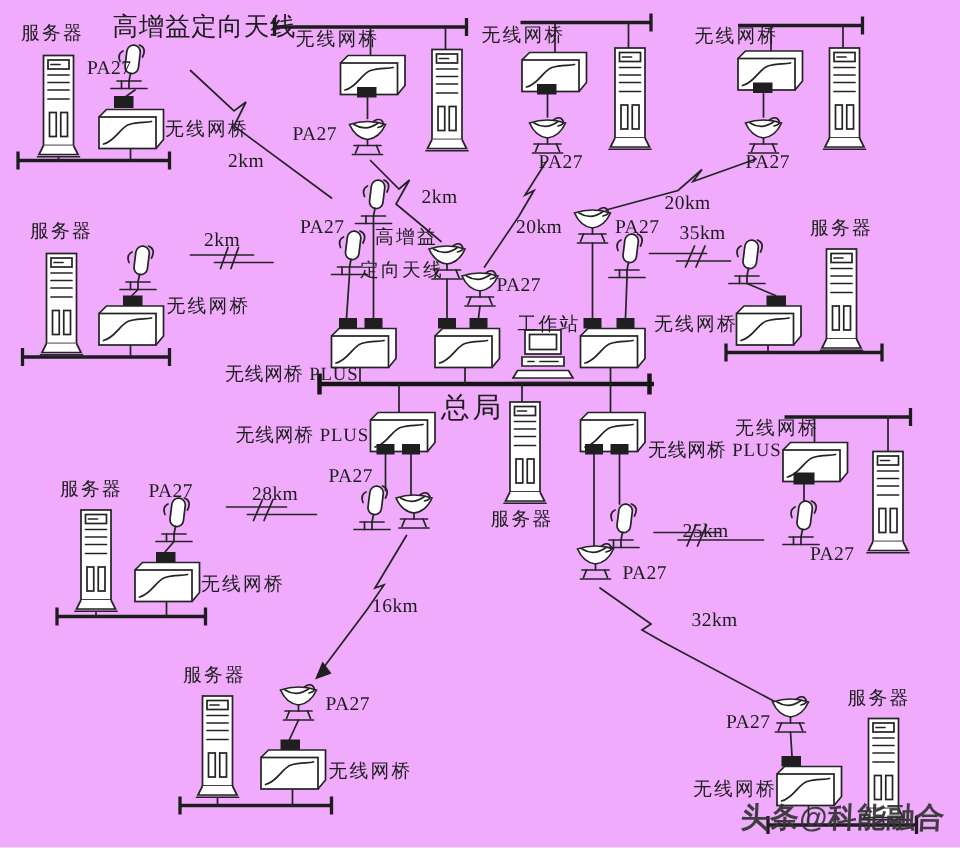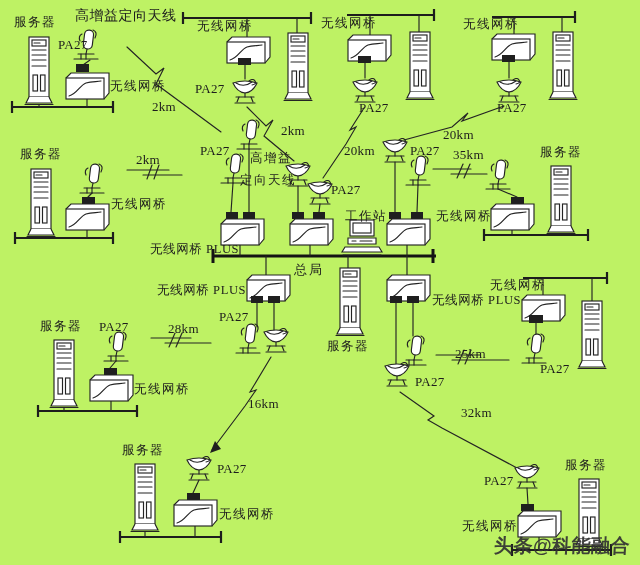--- a/index.html
+++ b/index.html
@@ -1,24 +1,24 @@
 <!DOCTYPE html>
 <html><head>
 <meta charset="utf-8">
 <style>
   html,body{margin:0;padding:0;background:#ffffff;}
-  .stage{position:relative;width:640px;height:565px;background:#bef264;overflow:hidden;
+  .stage{position:relative;width:640px;height:565px;background:#f0abfc;overflow:hidden;
          font-family:"Liberation Serif",serif;}
   .stage svg{position:absolute;left:0;top:0;}
   .lbl{position:absolute;color:#1d1d1d;white-space:nowrap;line-height:1;}
   .zh{font-size:12.5px;letter-spacing:1.5px;}
-  .zh-s{font-size:14px;letter-spacing:0.5px;}
+  .zh-s{font-size:17px;letter-spacing:0.5px;}
   .lt{font-size:13px;letter-spacing:0.3px;}
   .plus{font-size:12.5px;letter-spacing:0.6px;}
-  .hq{font-size:13px;letter-spacing:2px;}
+  .hq{font-size:19px;letter-spacing:2px;}
   .wm{font-size:19px;font-weight:700;color:#333;letter-spacing:0.5px;
       font-family:"Liberation Sans",sans-serif;opacity:0.92;transform:skewX(-3deg);}
   .ln{stroke:#242424;stroke-width:1.15;fill:none;stroke-linecap:round;}
   .fw{fill:#ffffff;stroke:#242424;stroke-width:1.15;}
   .bus{stroke:#1d1d1d;stroke-width:2.2;fill:none;}
   .busb{stroke:#141414;stroke-width:3;fill:none;}
   .prt{fill:#1f1f1f;stroke:none;}
 </style>
 </head>
 <body>

